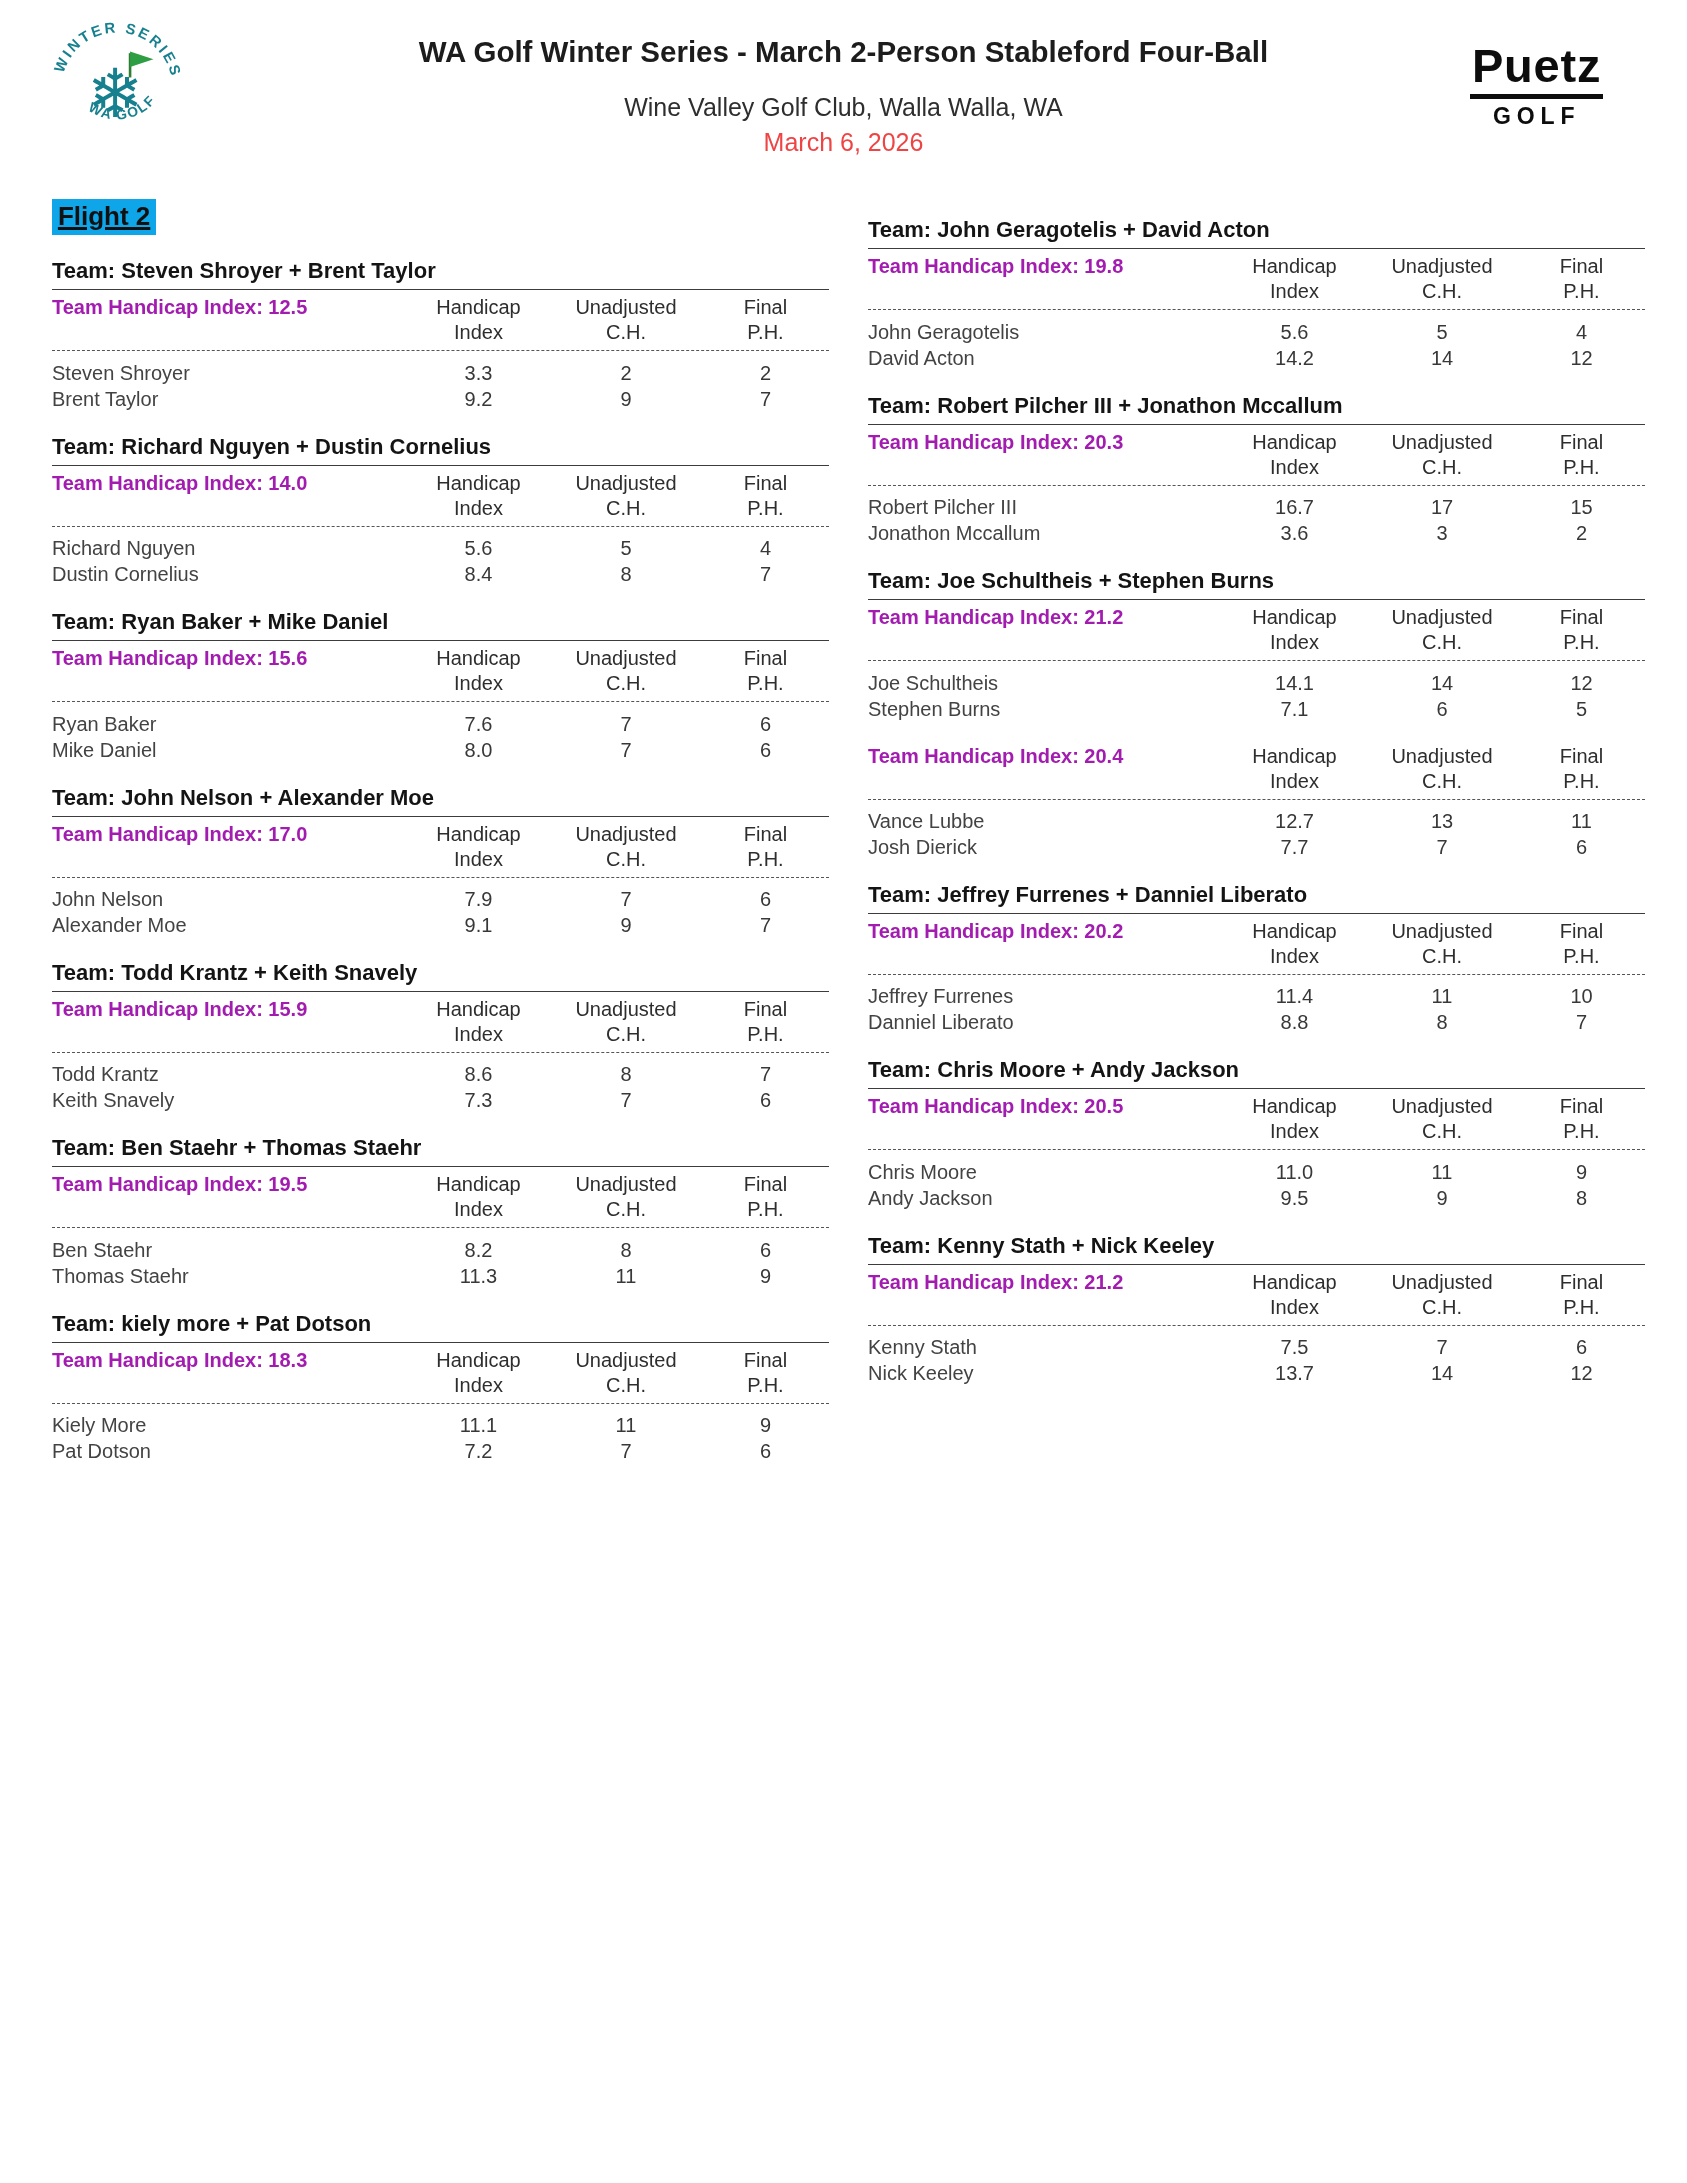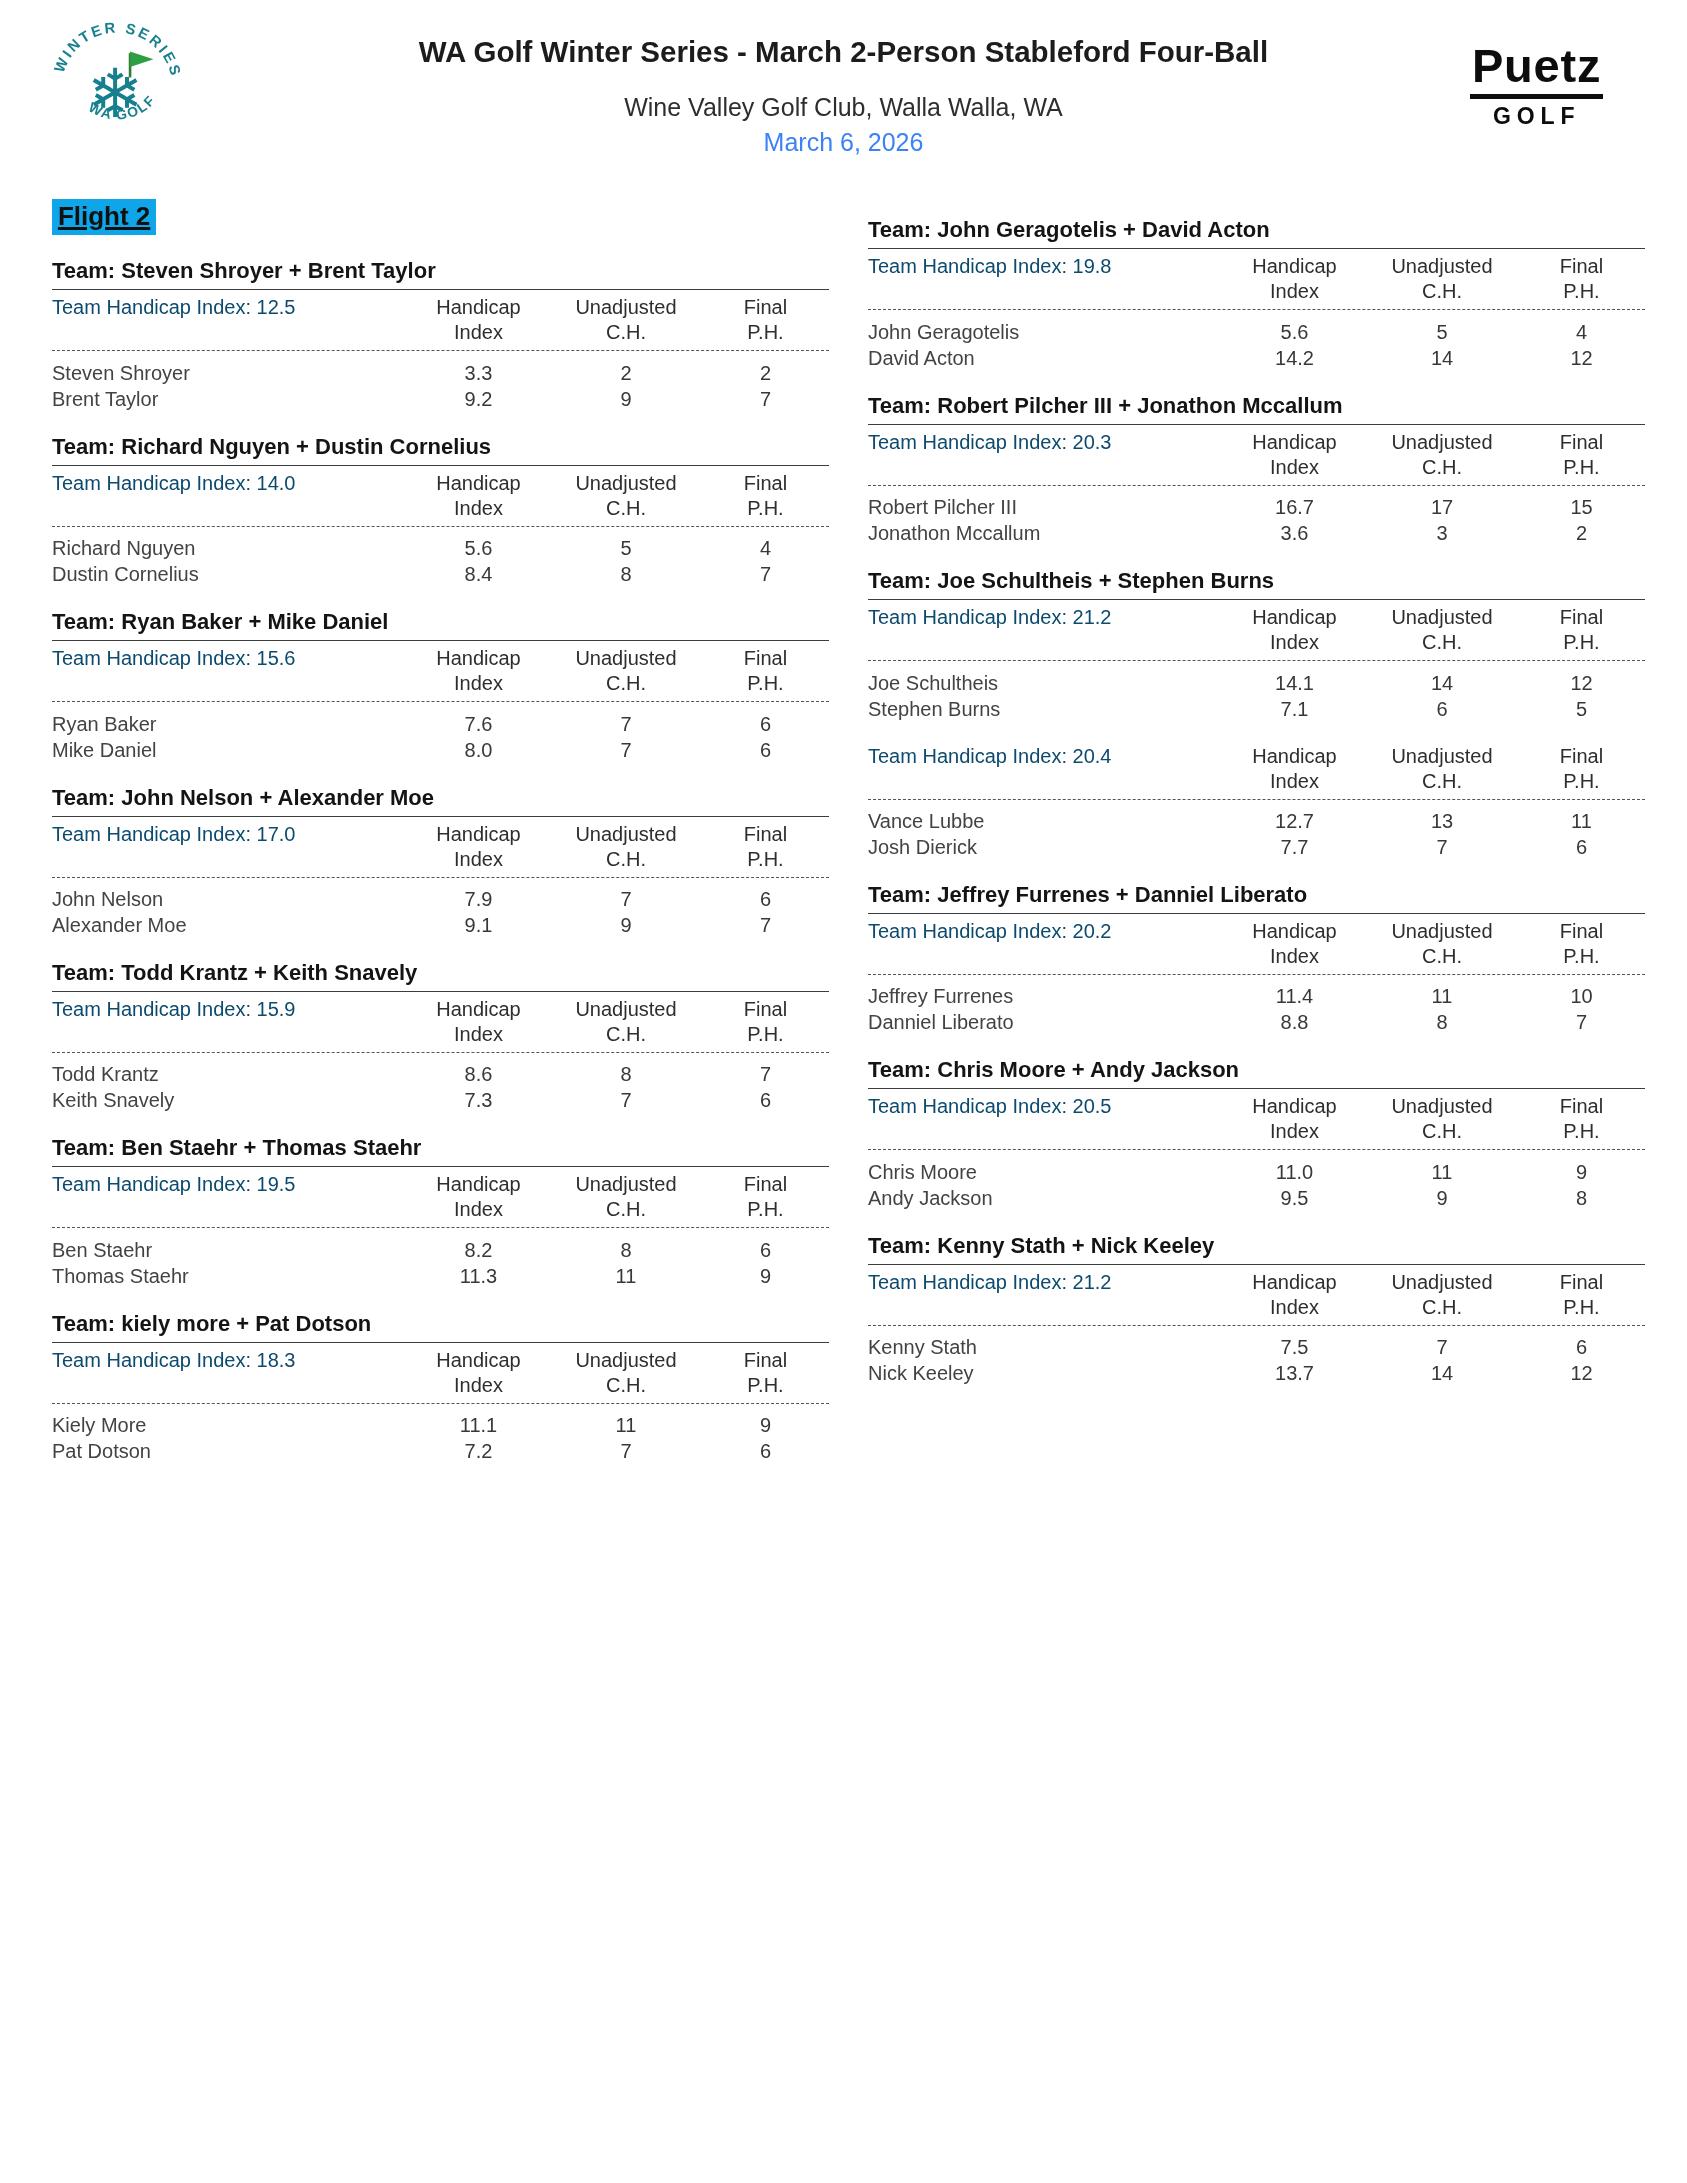--- a/index.html
+++ b/index.html
@@ -7,21 +7,21 @@
   html,body { background:#ffffff; }
   .page {
     width:1687px; height:2183px; position:relative; background:#ffffff;
     font-family:"Liberation Sans","DejaVu Sans",sans-serif; color:#333;
     overflow:hidden;
   }
   
   .header { position:relative; padding-top:35px; text-align:center; }
   .title { font-size:29.5px; font-weight:bold; color:#1c1c1c; }
   .subtitle { font-size:25px; color:#2e2e2e; margin-top:24px; }
-  .date { font-size:25px; color:#3b82f6; margin-top:5.9px; }
+  .date { font-size:25px; color:#ef4444; margin-top:5.9px; }
   .logo-left { position:absolute; left:46px; top:22px; }
   .puetz { position:absolute; right:84px; top:42px; text-align:center; }
   .puetz-name { font-size:47px; font-weight:bold; color:#0d0d0d; line-height:1;
     border-bottom:5px solid #0d0d0d; padding:0 1.7px 5px 1.7px; letter-spacing:0.8px; }
   .puetz-golf { font-size:23px; font-weight:bold; color:#0d0d0d; letter-spacing:5.9px;
     margin-top:4.2px; font-family:Liberation Sans, sans-serif; }
   
   .content { display:flex; gap:39px; padding:0 42px 0 52px; margin-top:42px; }
   .col { flex:1; min-width:0; }
   .col-right { padding-top:18.6px; }
@@ -31,21 +31,21 @@
     text-decoration:underline; text-decoration-thickness:2.5px;
   }
   .team-block { margin-bottom:22px; }
   .team-name { font-size:22px; font-weight:bold; color:#141414;
     padding-bottom:5px; border-bottom:1.7px solid #3c3c3c; }
   .row { display:grid; grid-template-columns:1fr 143px 152px 127px; align-items:start; }
   .header-row { margin-top:5px; }
   .cell { font-size:20px; color:#383838; line-height:25px; }
   .num-cell { text-align:center; }
   .hdr-cell div { line-height:25px; color:#2e2e2e; }
-  .thi-cell { color:#0c4a6e; }
+  .thi-cell { color:#a21caf;font-weight:bold; }
   .dashed-rule { border-top:1.7px dashed #555; margin:5px 0 8.4px 0; }
   .player-row { min-height:26px; }
   .player-row .cell { line-height:26px; }
   .player-name-cell { color:#434343; }
 </style>
 </head>
 <body>
 
 <div class="page">
 

